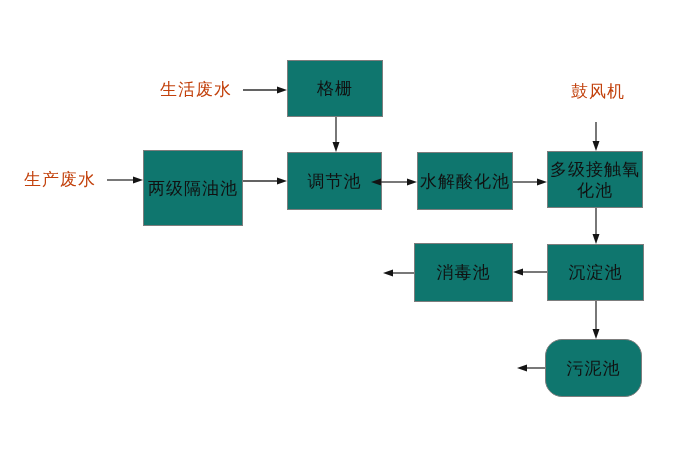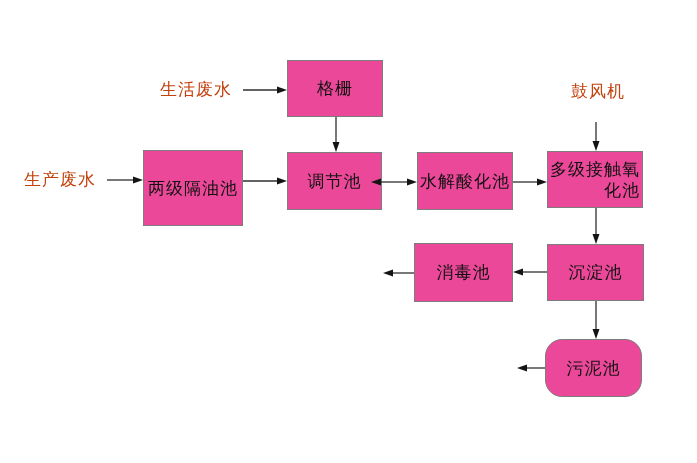--- a/index.html
+++ b/index.html
@@ -8,21 +8,21 @@
     width: 697px;
     height: 463px;
     background: #ffffff;
     font-family: "Liberation Serif", "DejaVu Serif", serif;
     overflow: hidden;
   }
   .node {
     position: absolute;
     box-sizing: border-box;
     border: 1px solid #7d7d7d;
-    background: #ec4899;
+    background: #0f766e;
     display: flex;
     align-items: center;
     justify-content: center;
     text-align: center;
     font-size: 17px;
     line-height: 21px;
     letter-spacing: 1px;
     color: #111111;
     white-space: pre-line;
     z-index: 1;
@@ -33,21 +33,21 @@
     line-height: 20px;
     letter-spacing: 1px;
     color: #c2410c;
     white-space: pre-line;
     z-index: 1;
   }
   #node-gezha    { left: 287px; top: 60px;  width: 96px;  height: 57px; }
   #node-geyou    { left: 143px; top: 150px; width: 100px; height: 76px; }
   #node-tiaojie  { left: 287px; top: 152px; width: 95px;  height: 58px; }
   #node-shuijie  { left: 417px; top: 152px; width: 96px;  height: 58px; }
-  #node-duoji    { left: 547px; top: 151px; width: 96px;  height: 57px; text-align: right; }
+  #node-duoji    { left: 547px; top: 151px; width: 96px;  height: 57px; }
   #node-chendian { left: 547px; top: 244px; width: 97px;  height: 57px; }
   #node-xiaodu   { left: 414px; top: 243px; width: 99px;  height: 59px; }
   #node-wuni     { left: 545px; top: 339px; width: 97px;  height: 58px; border-radius: 17px; }
 
   #label-shenghuo { left: 160px; top: 80px;  width: 72px; text-align: center; }
   #label-shengchan{ left: 24px;  top: 170px; width: 72px; text-align: center; }
   #label-gufeng   { left: 571px; top: 82px;  width: 56px; text-align: left; }
   #label-dabiao   { left: 300px; top: 263px; width: 72px; text-align: center; }
   #label-jiaoyou  { left: 433px; top: 348px; width: 72px; text-align: left; }
 

